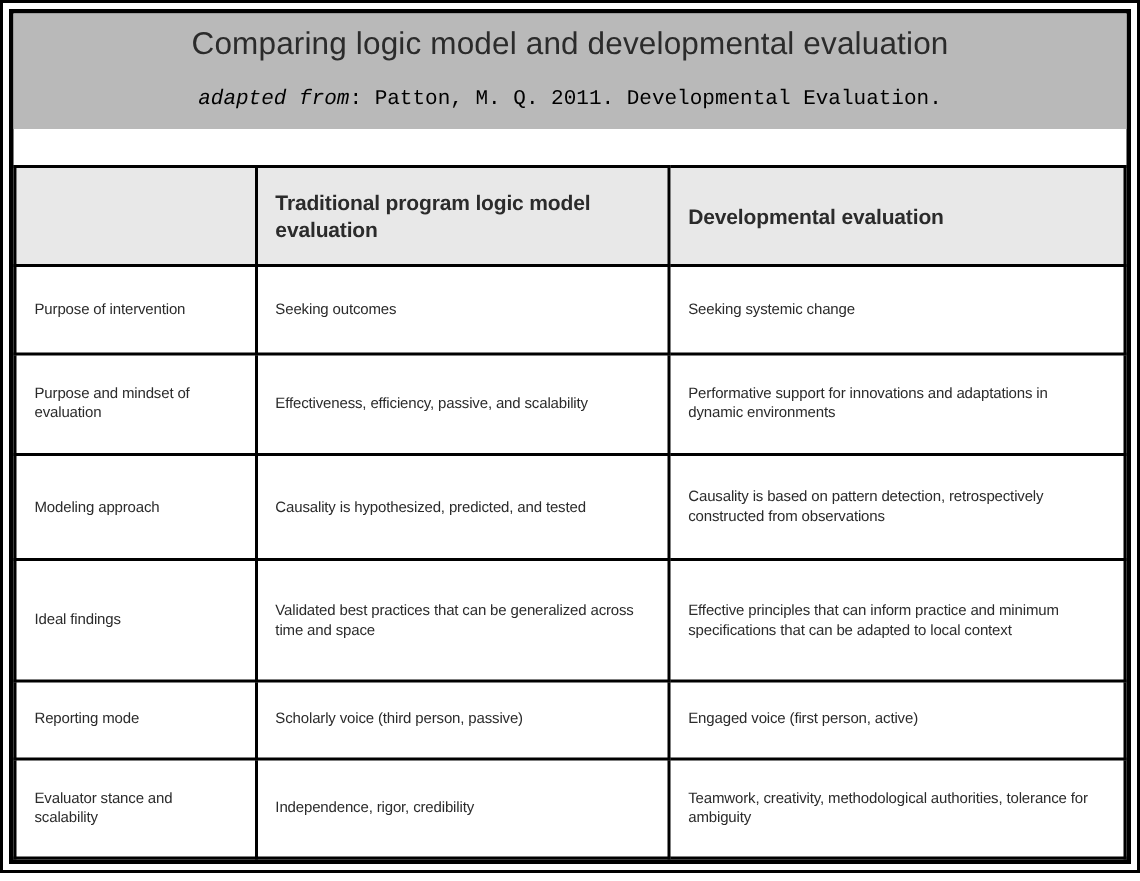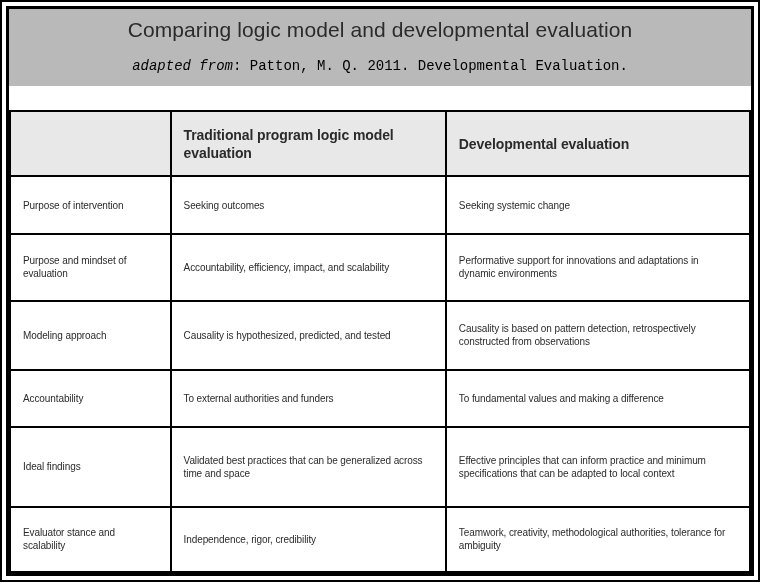--- a/index.html
+++ b/index.html
@@ -104,37 +104,37 @@
           <th>Traditional program logic model evaluation</th>
           <th>Developmental evaluation</th>
         </tr>
         <tr class="r0">
           <td>Purpose of intervention</td>
           <td>Seeking outcomes</td>
           <td>Seeking systemic change</td>
         </tr>
         <tr class="r1">
           <td>Purpose and mindset of evaluation</td>
-          <td>Accountability, efficiency, impact, and scalability</td>
+          <td>Effectiveness, efficiency, passive, and scalability</td>
           <td>Performative support for innovations and adaptations in dynamic environments</td>
         </tr>
         <tr class="r2">
           <td>Modeling approach</td>
           <td>Causality is hypothesized, predicted, and tested</td>
           <td>Causality is based on pattern detection, retrospectively constructed from observations</td>
         </tr>
-        <tr class="r3">
-          <td>Accountability</td>
-          <td>To external authorities and funders</td>
-          <td>To fundamental values and making a difference</td>
-        </tr>
         <tr class="r4">
           <td>Ideal findings</td>
           <td>Validated best practices that can be generalized across time and space</td>
           <td>Effective principles that can inform practice and minimum specifications that can be adapted to local context</td>
+        </tr>
+        <tr class="r5">
+          <td>Reporting mode</td>
+          <td>Scholarly voice (third person, passive)</td>
+          <td>Engaged voice (first person, active)</td>
         </tr>
         <tr class="r6">
           <td>Evaluator stance and scalability</td>
           <td>Independence, rigor, credibility</td>
           <td>Teamwork, creativity, methodological authorities, tolerance for ambiguity</td>
         </tr>
       </tbody>
     </table>
 
   </div>

